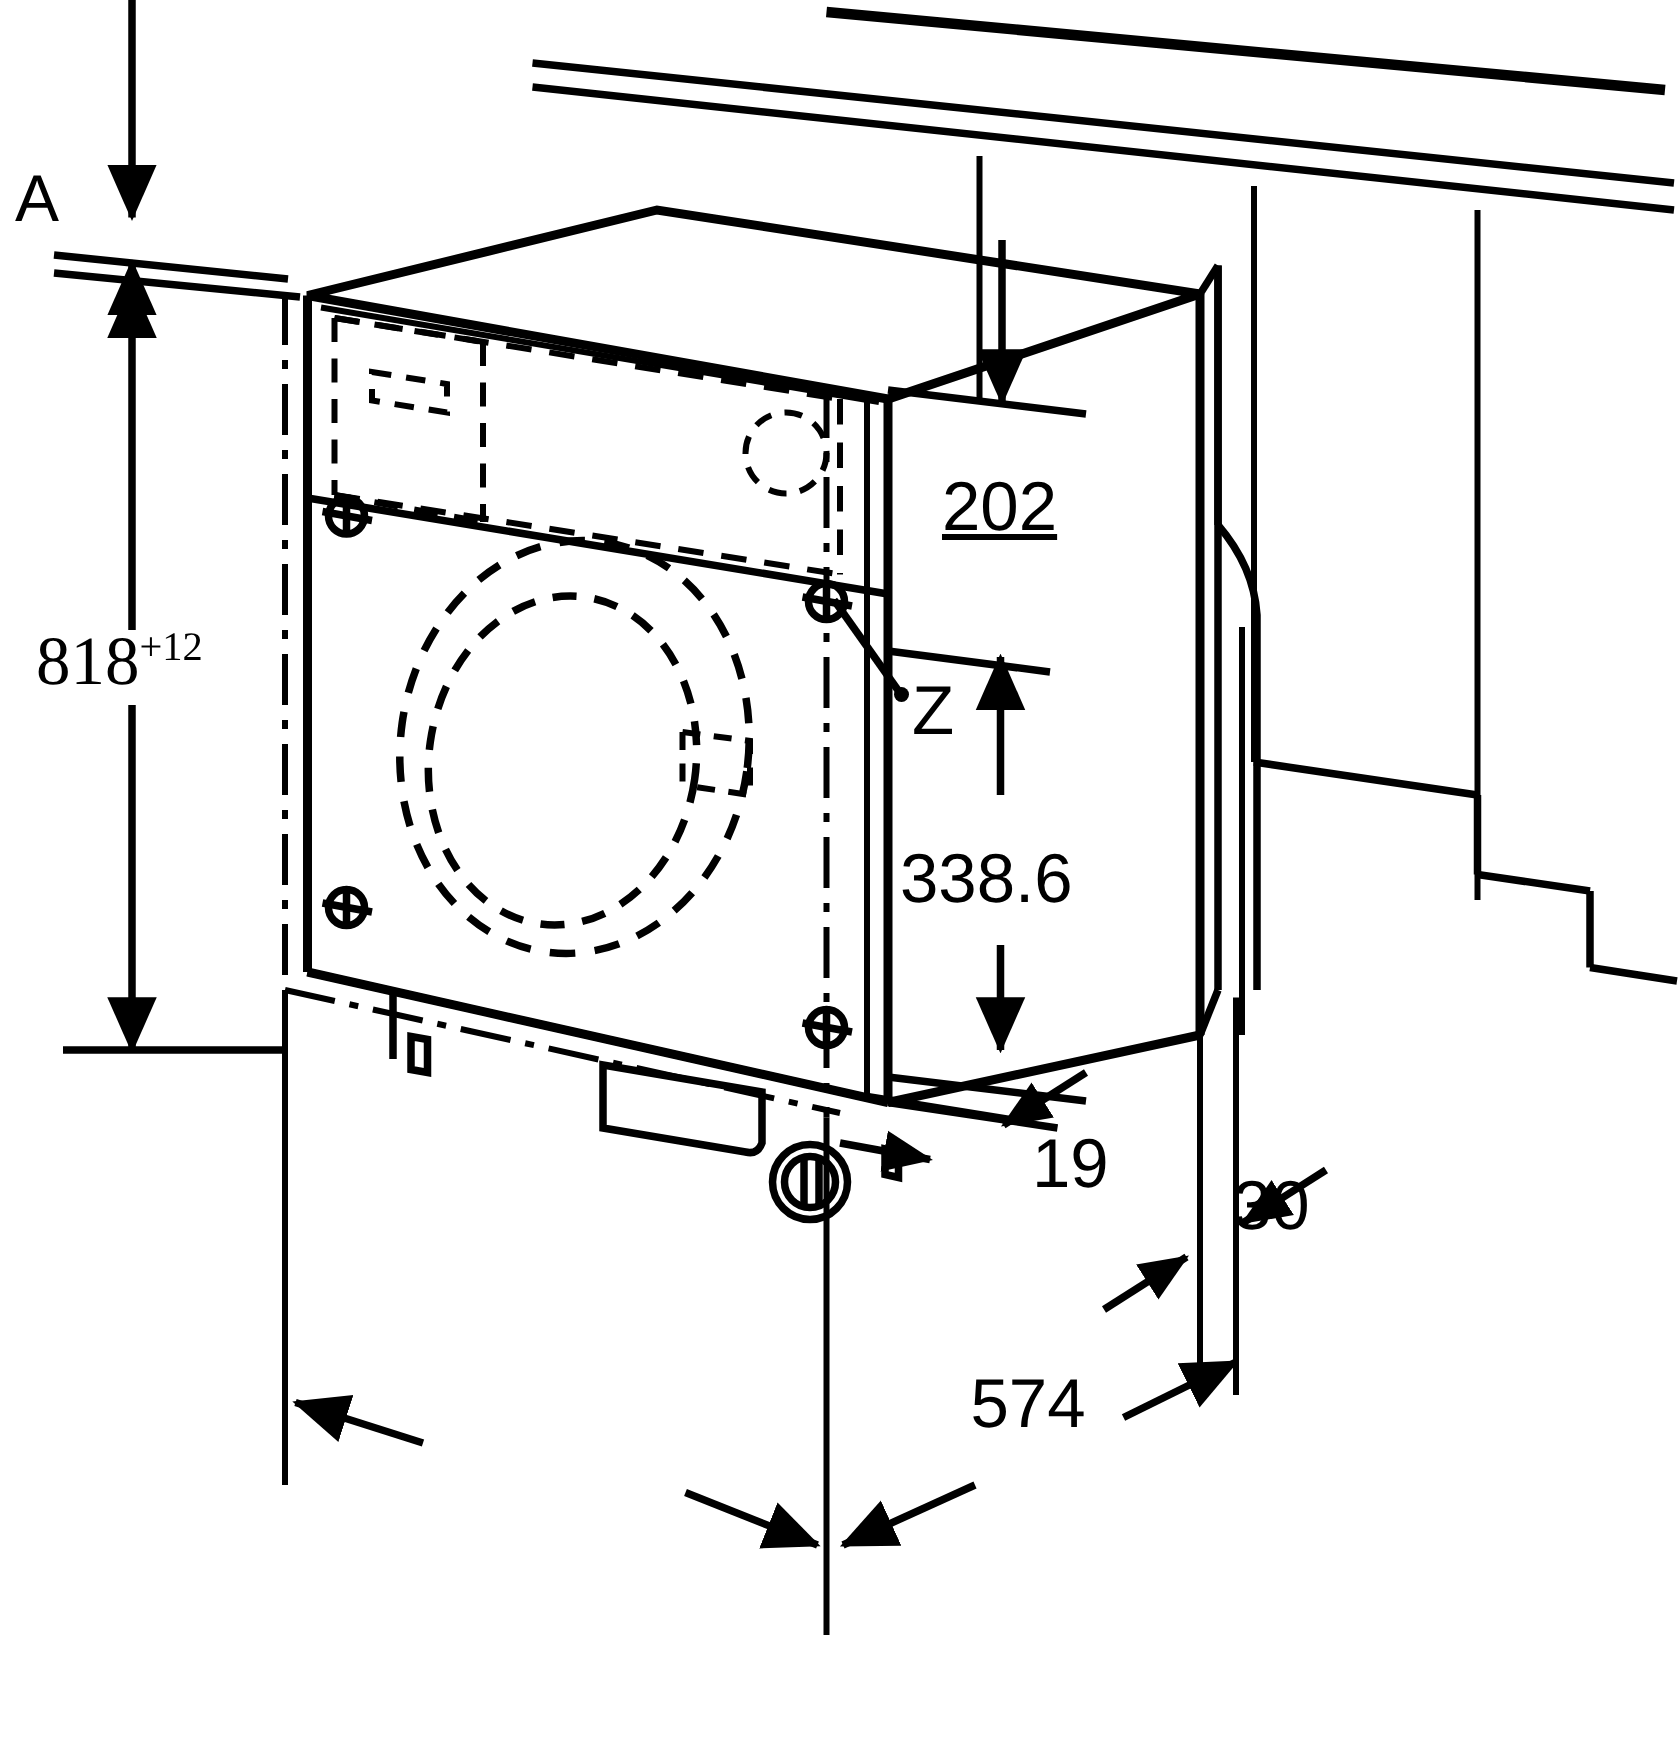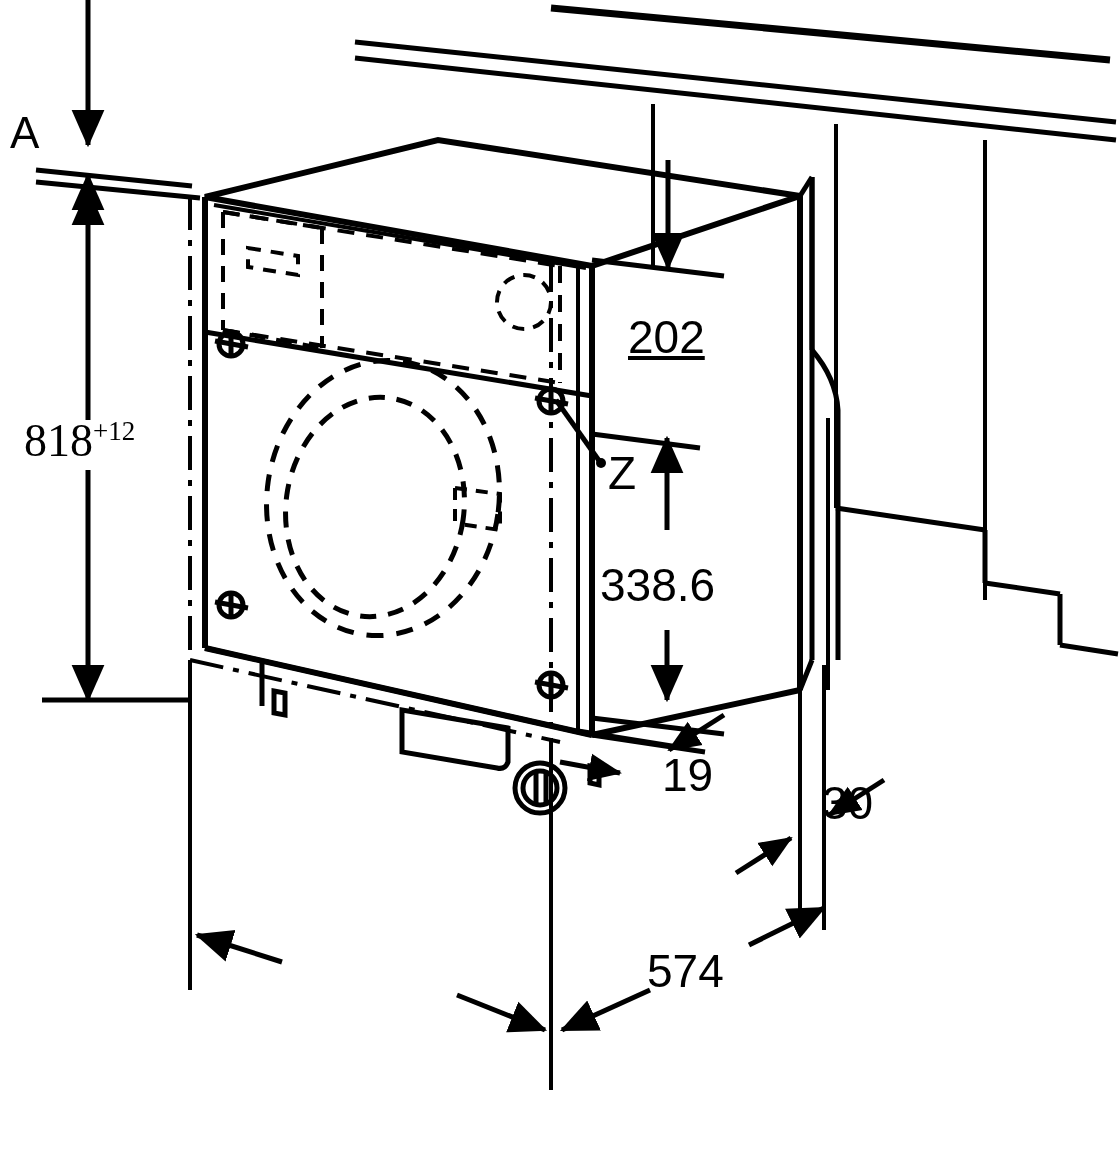--- a/index.html
+++ b/index.html
@@ -250,21 +250,21 @@
   <div class="lbl dim" style="left:24px;top:418px;font-family:Liberation Serif, serif;">
     <span>818</span><span class="sup">+12</span>
   </div>
 
   <div class="lbl dim" style="left:628px;top:314px;text-decoration:underline;">202</div>
 
   <div class="lbl dim" style="left:608px;top:450px;">Z</div>
 
   <div class="lbl dim" style="left:600px;top:562px;">338.6</div>
 
-  <div class="lbl dim" style="left:662px;top:752px;">19</div>
+  <div class="lbl dim" style="left:688px;top:752px;">19</div>
 
   <div class="lbl dim" style="left:822px;top:780px;">30</div>
 
 
-  <div class="lbl dim" style="left:647px;top:948px;">574</div>
+  <div class="lbl dim" style="left:647px;top:912px;">574</div>
 
 
 </div>
 
 </body></html>

